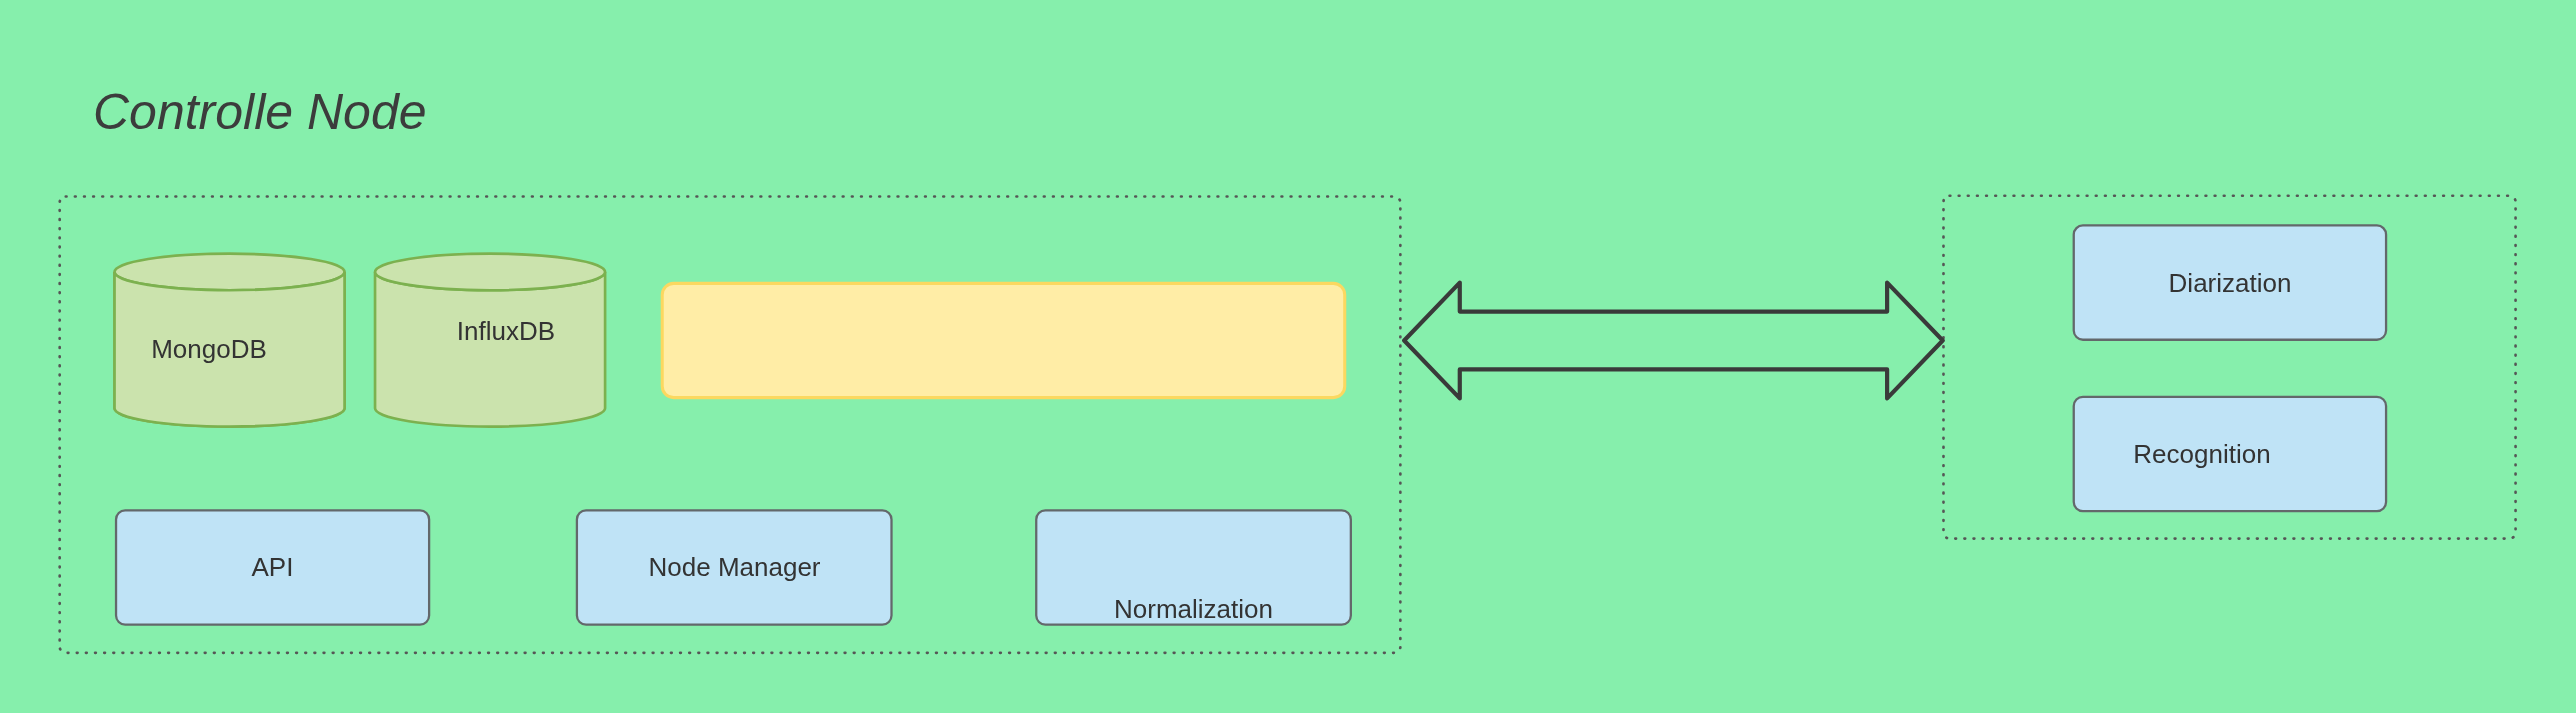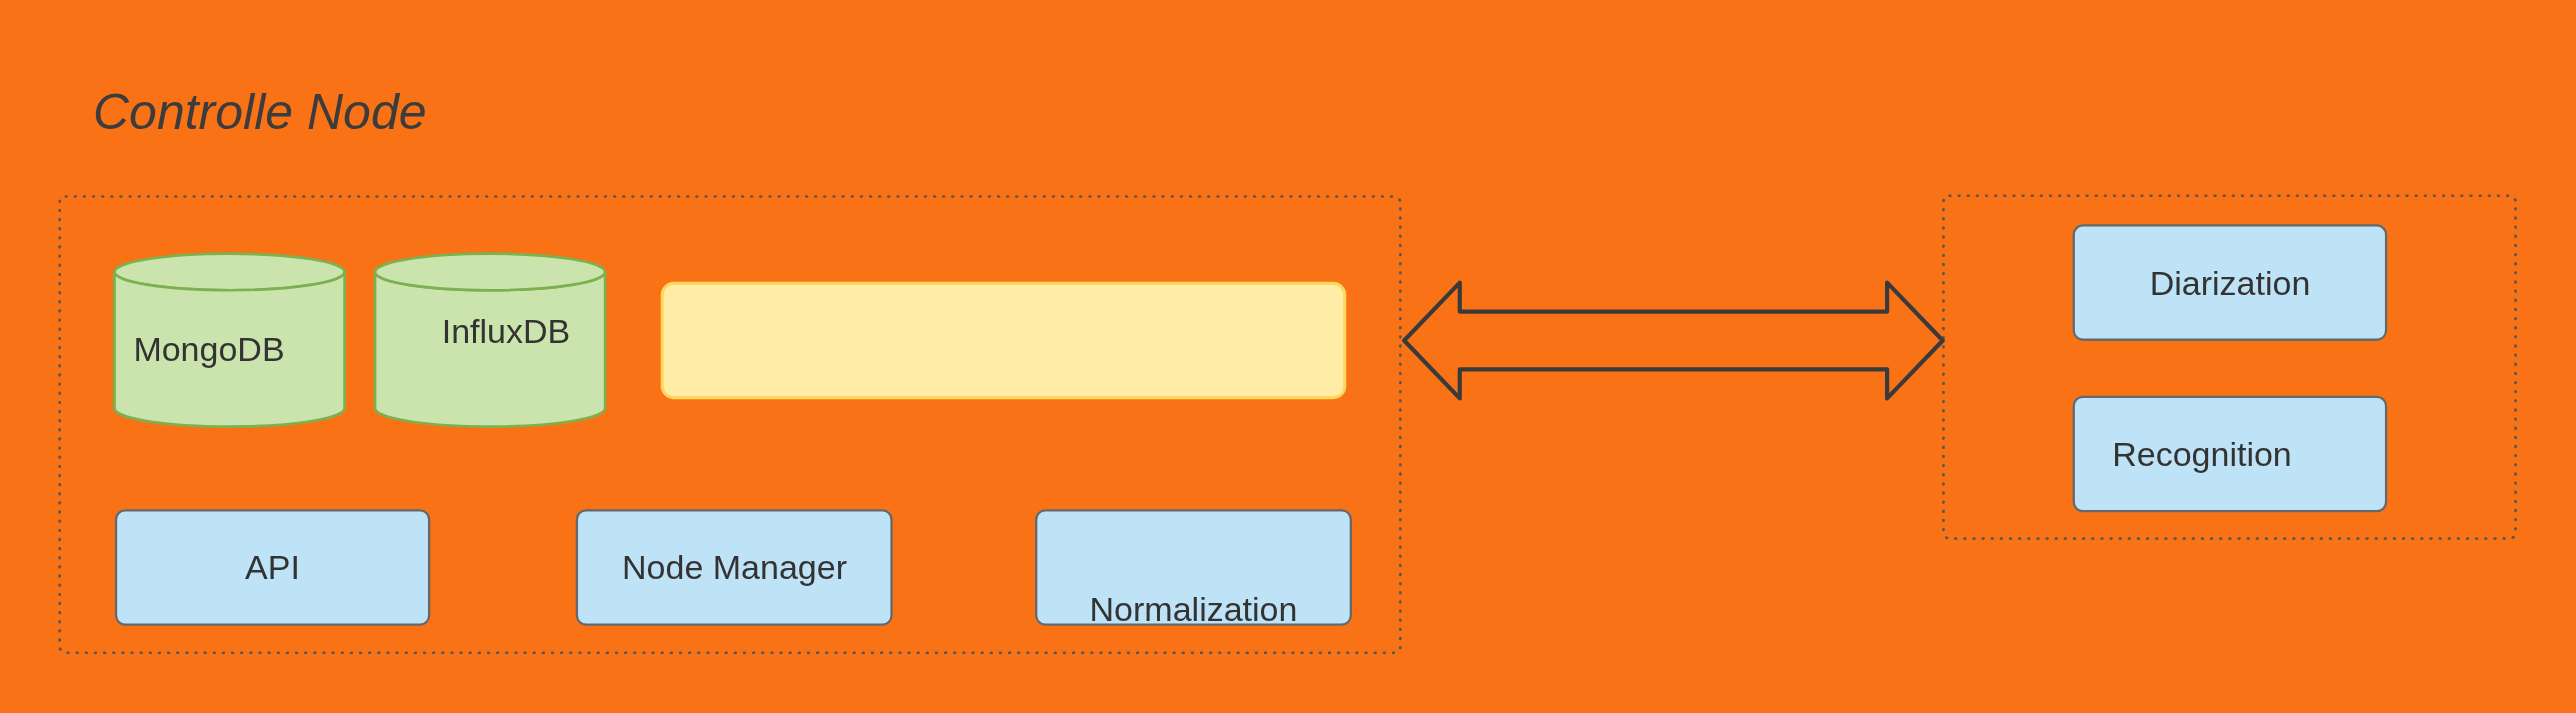--- a/index.html
+++ b/index.html
@@ -1,20 +1,20 @@
 <!DOCTYPE html>
 <html style="font-size:12.2px"><head>
 <meta charset="utf-8">
 <style>
   html, body { margin: 0; padding: 0; background: #000; }
   #canvas {
     position: relative;
     width: 2576px;
     height: 713px;
-    background: #f97316;
+    background: #86efac;
     overflow: hidden;
     font-family: "Liberation Sans", sans-serif;
   }
   #shape-layer {
     position: absolute;
     left: 0; top: 0;
     width: 2576px; height: 713px;
   }
   .node-title {
     position: absolute;
@@ -22,21 +22,21 @@
     font-size: 50px;
     line-height: 1.1;
     color: #3c3c3c;
     white-space: nowrap;
   }
   .shape-label {
     position: absolute;
     display: flex;
     align-items: center;
     justify-content: center;
-    font-size: 34px;
+    font-size: 26px;
     color: #333333;
     white-space: nowrap;
     pointer-events: none;
   }
   
   #lbl-controller-title   { left: 93px;  top: 85px; }
   #lbl-processor-title    { left: 1981px; top: 85px; width: 389px; justify-content: center; display: flex; }
   #lbl-mongodb            { left: 114px;  top: 290px; width: 190px; height: 118px; }
   #lbl-influxdb           { left: 375px;  top: 272px; width: 262px; height: 118px; }
   #lbl-broker             { left: 662px;  top: 283px; width: 683px; height: 114px; }

